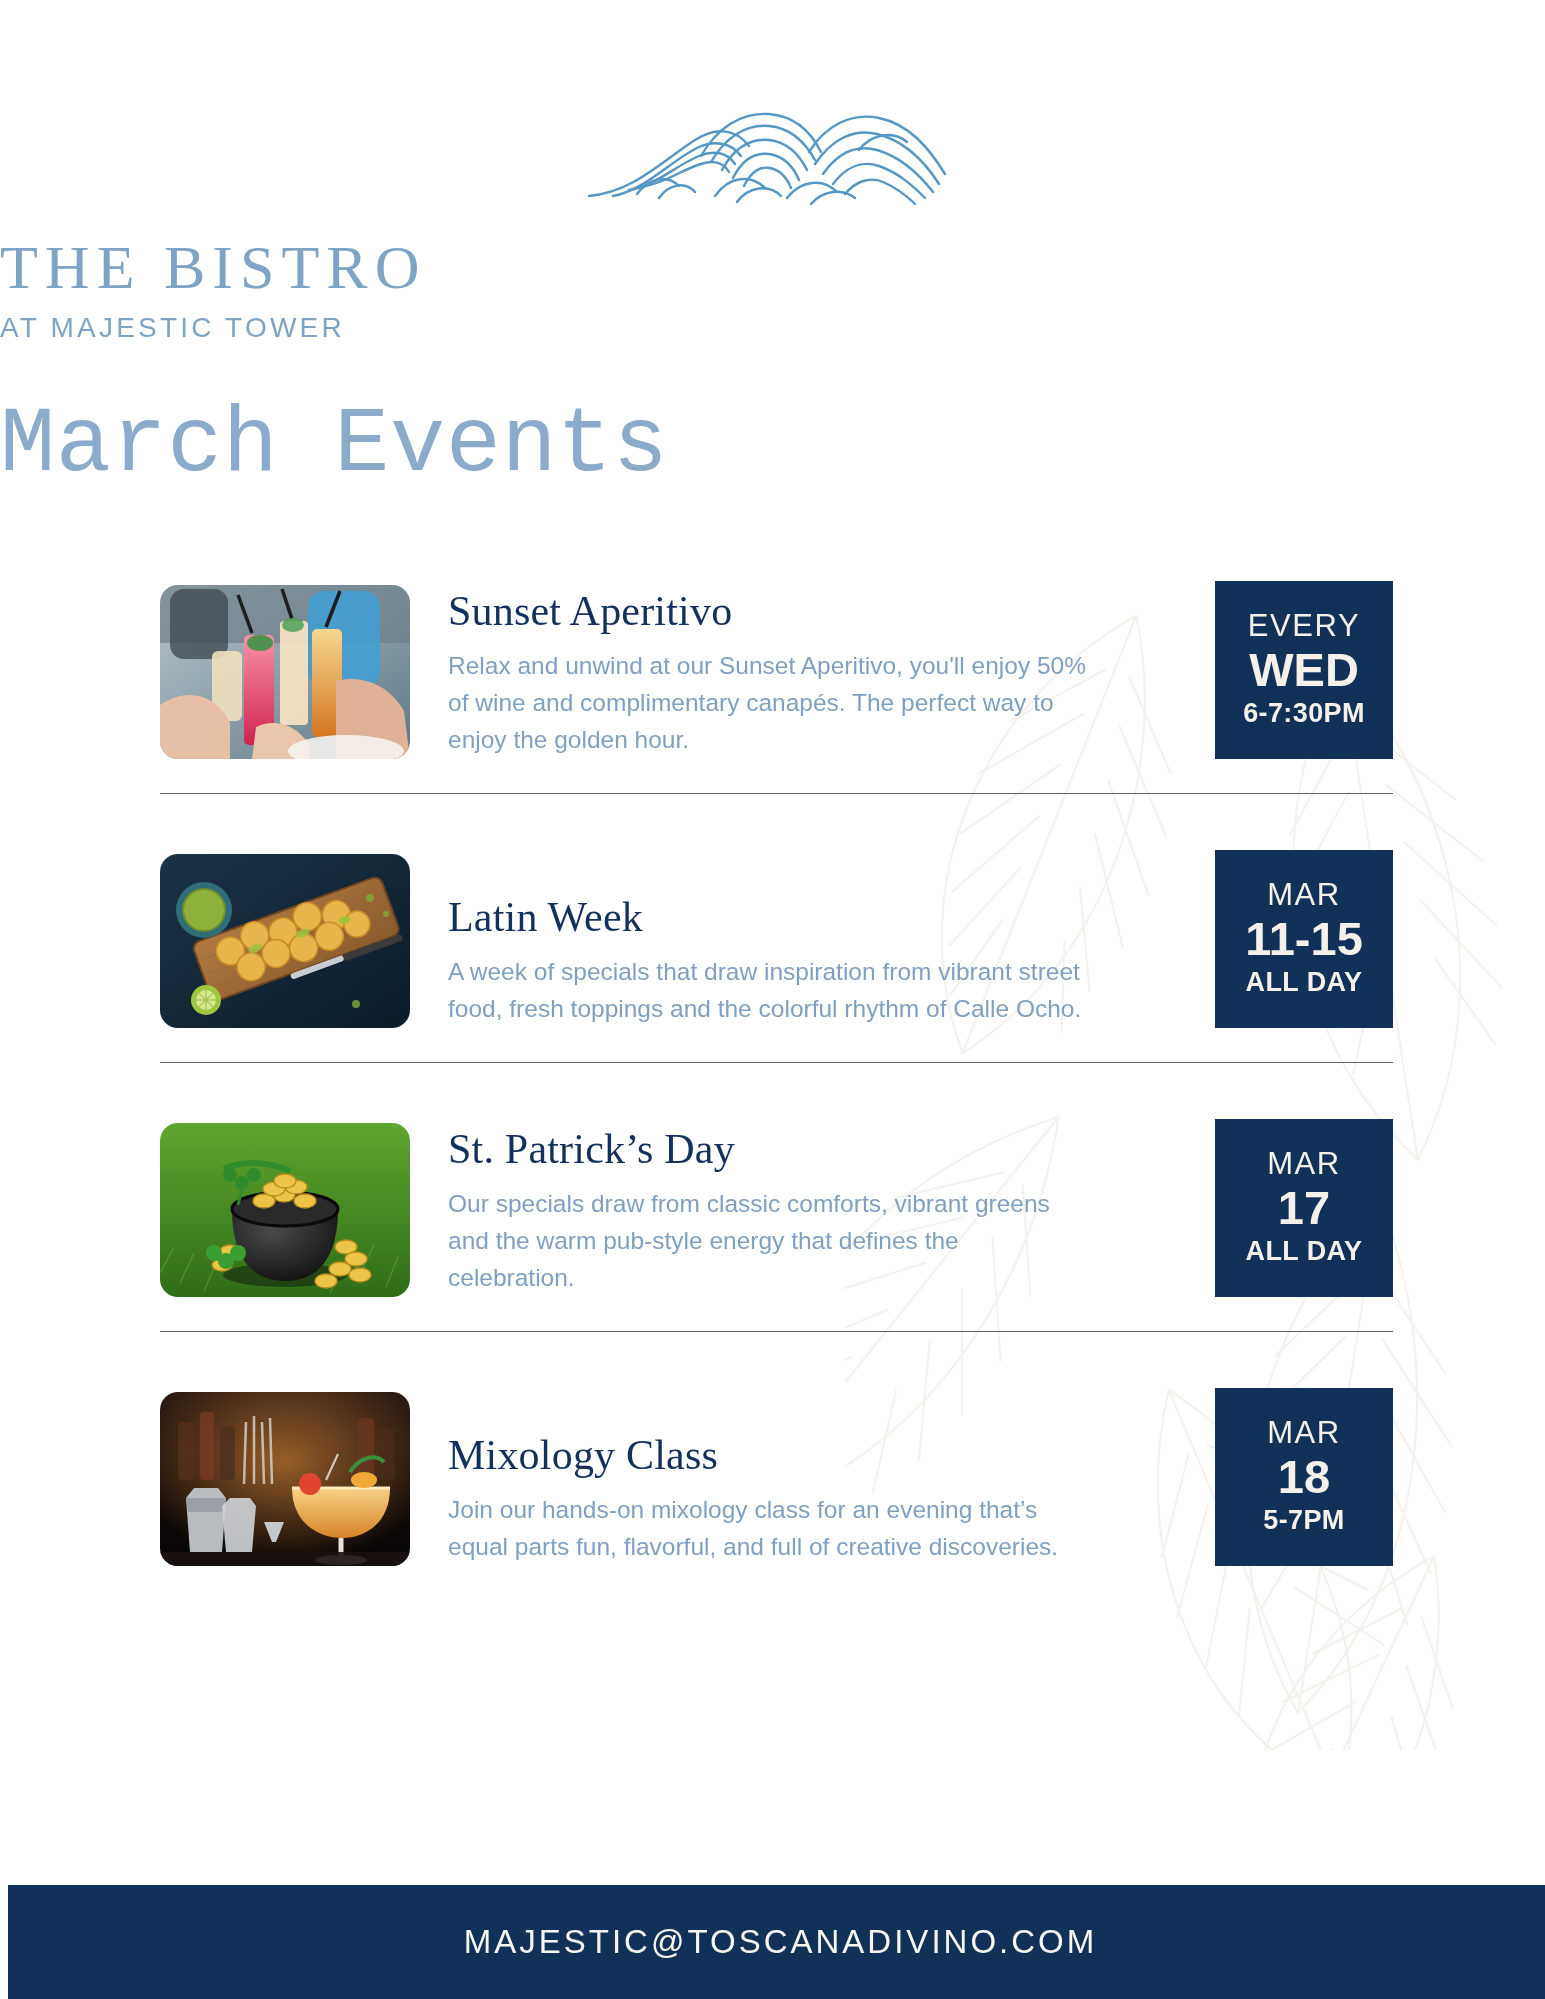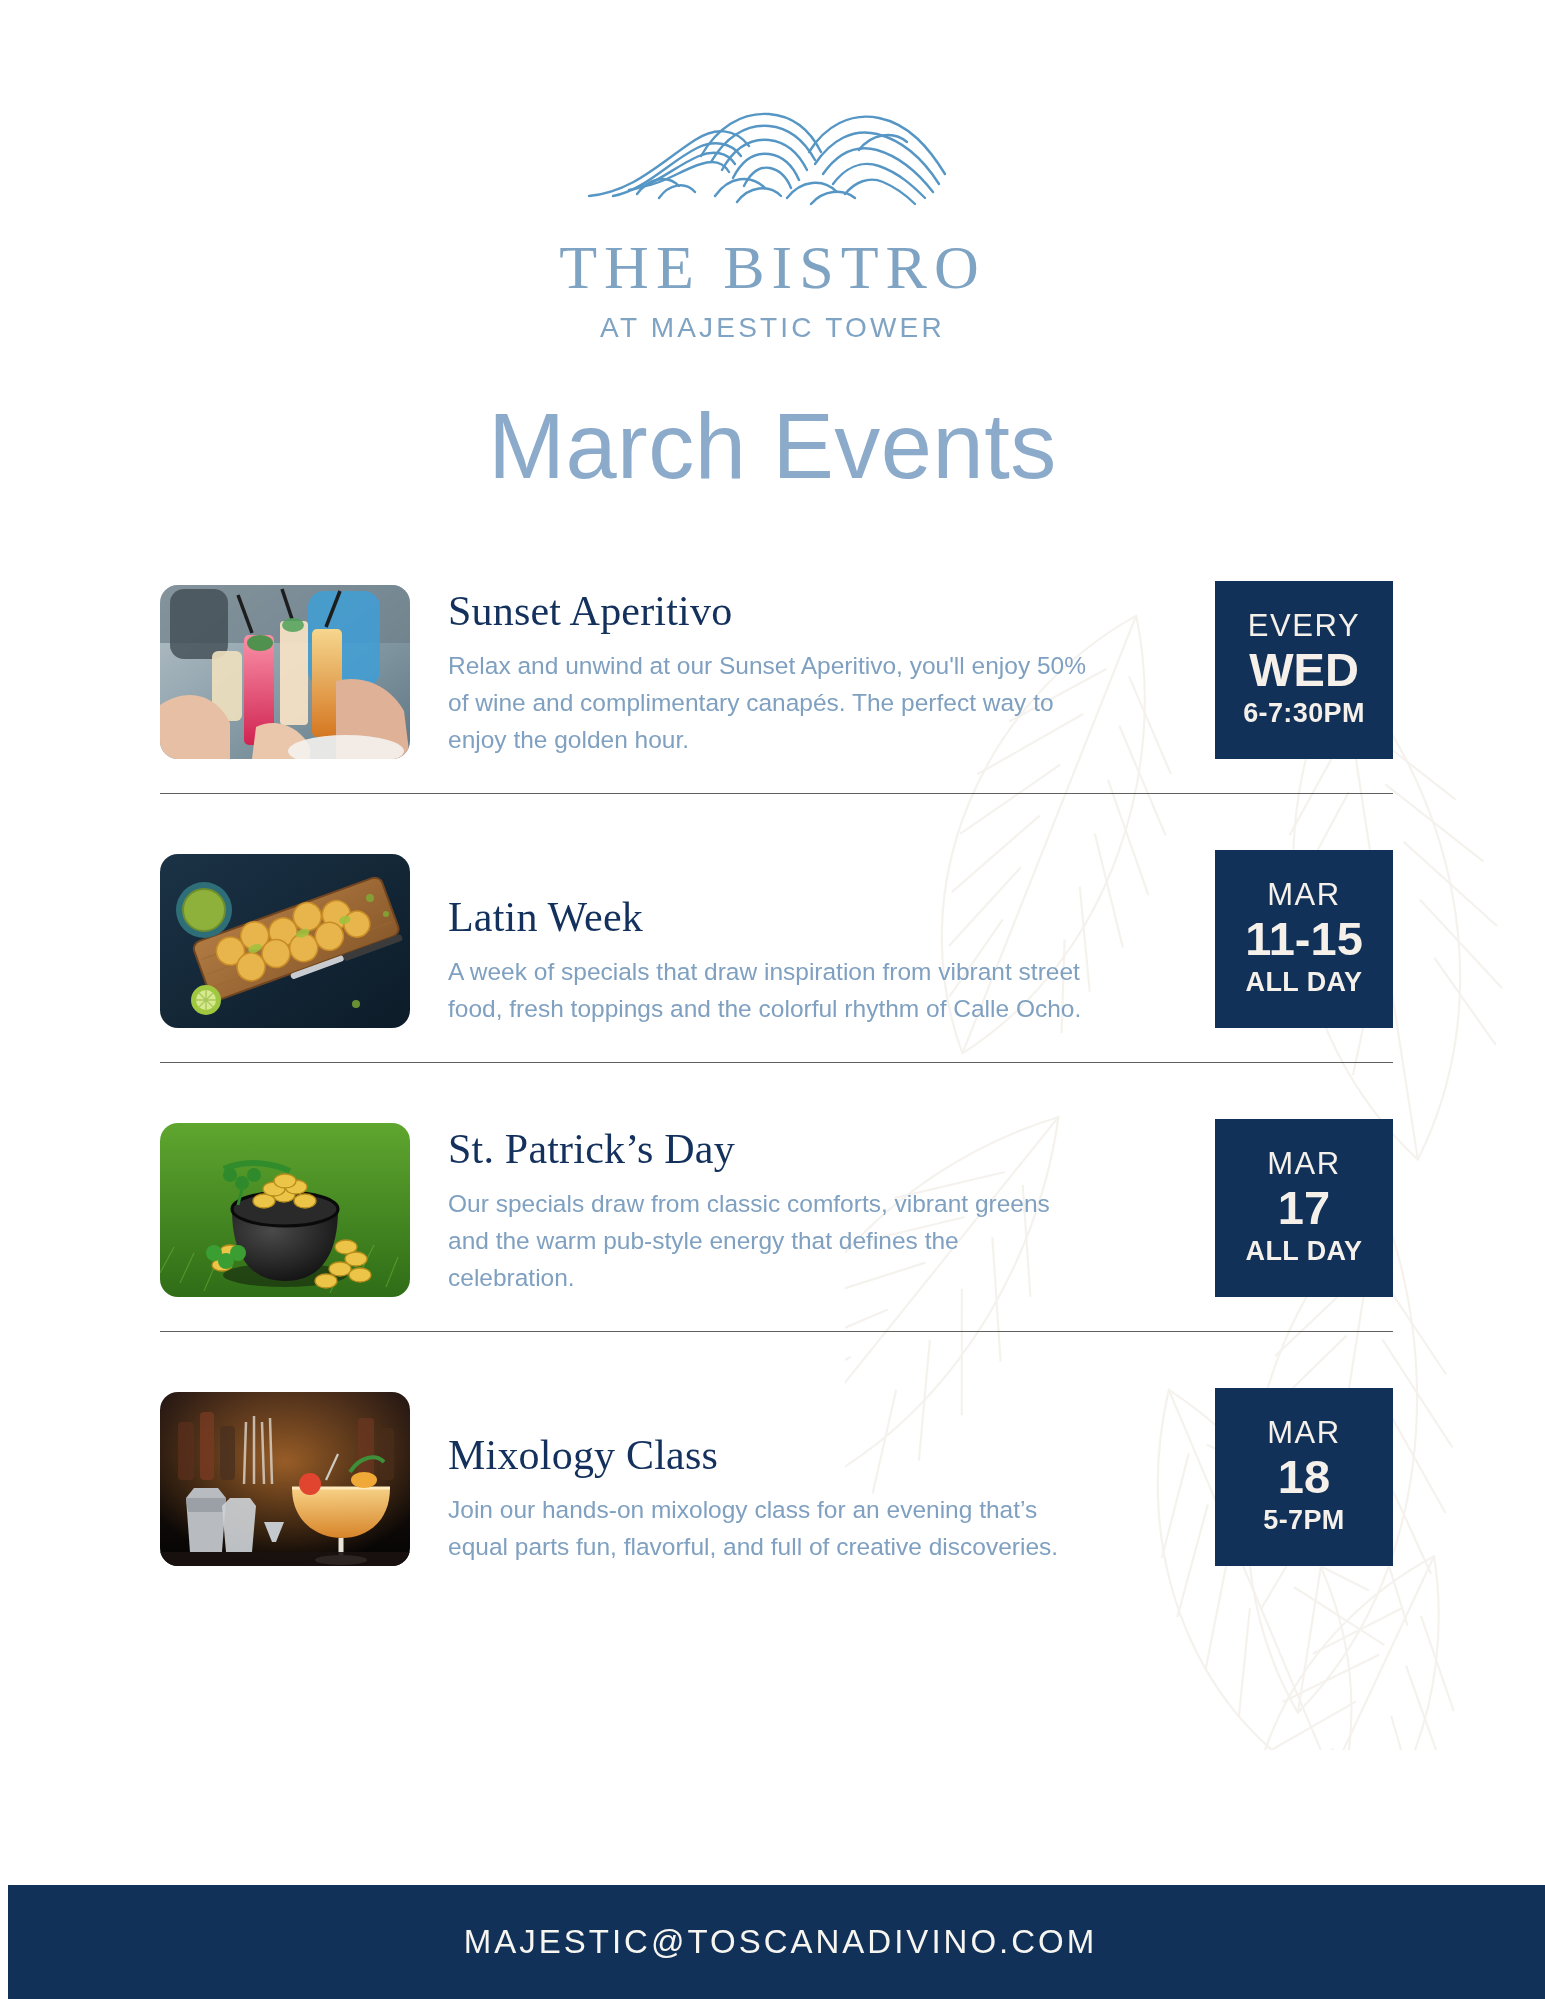--- a/index.html
+++ b/index.html
@@ -31,21 +31,20 @@
     position: relative;
     z-index: 2;
     width: 1545px;
     height: 1999px;
     box-sizing: border-box;
   }
 
   
   .header {
     padding-top: 104px;
-    text-align: center;
   }
   .logo-mark {
     width: 380px;
     height: 110px;
     margin: 0 auto;
     display: block;
   }
   .brand-name {
     margin: 22px 0 0 0;
     font-family: "Liberation Serif", serif;
@@ -59,21 +58,21 @@
     margin: 16px 0 0 0;
     font-family: "Liberation Sans", sans-serif;
     font-weight: 400;
     font-size: 28px;
     letter-spacing: 3.2px;
     color: #7FA3C3;
     line-height: 1;
   }
   .page-title {
     margin: 56px 0 0 0;
-    font-family: Liberation Sans, sans-serif;
+    font-family: Liberation Mono, monospace;
     font-weight: 400;
     font-size: 92px;
     color: #8CAACA;
     line-height: 1.05;
     letter-spacing: 0.5px;
   }
 
   
   .events {
     margin: 64px 0 0 0;

